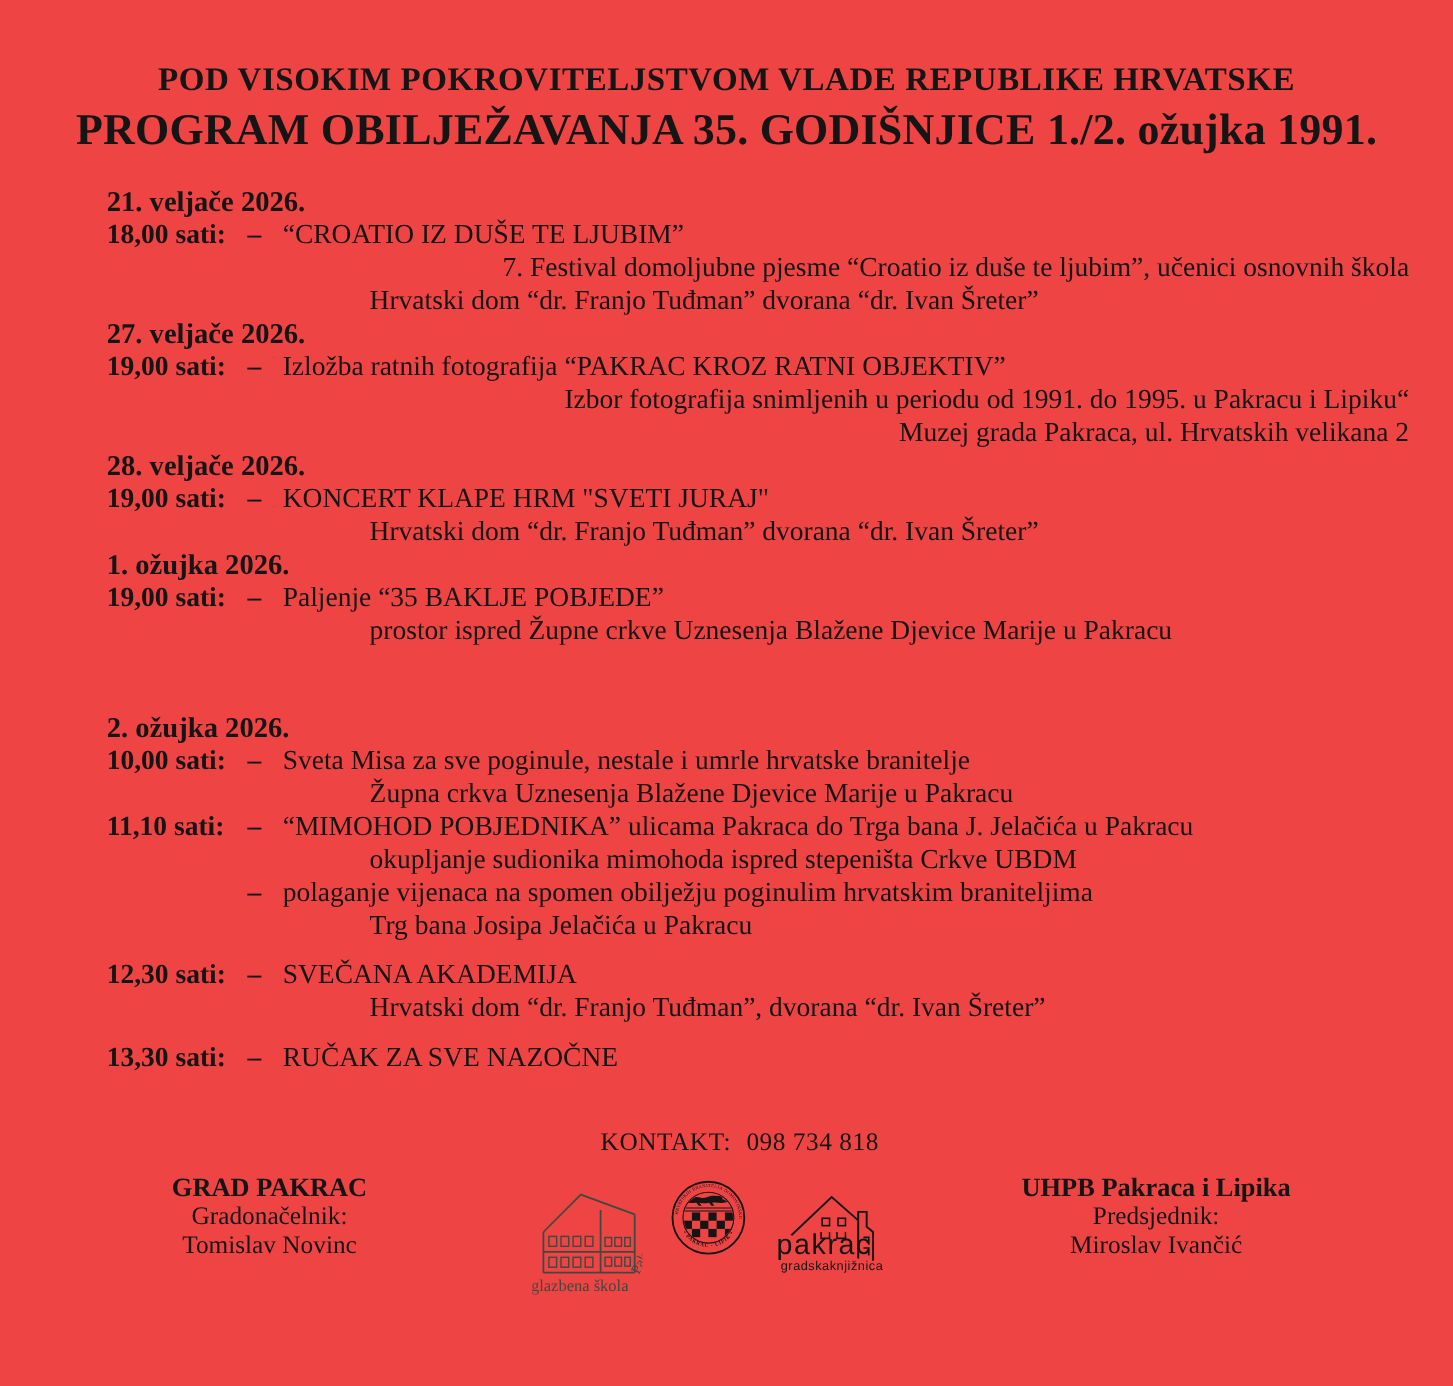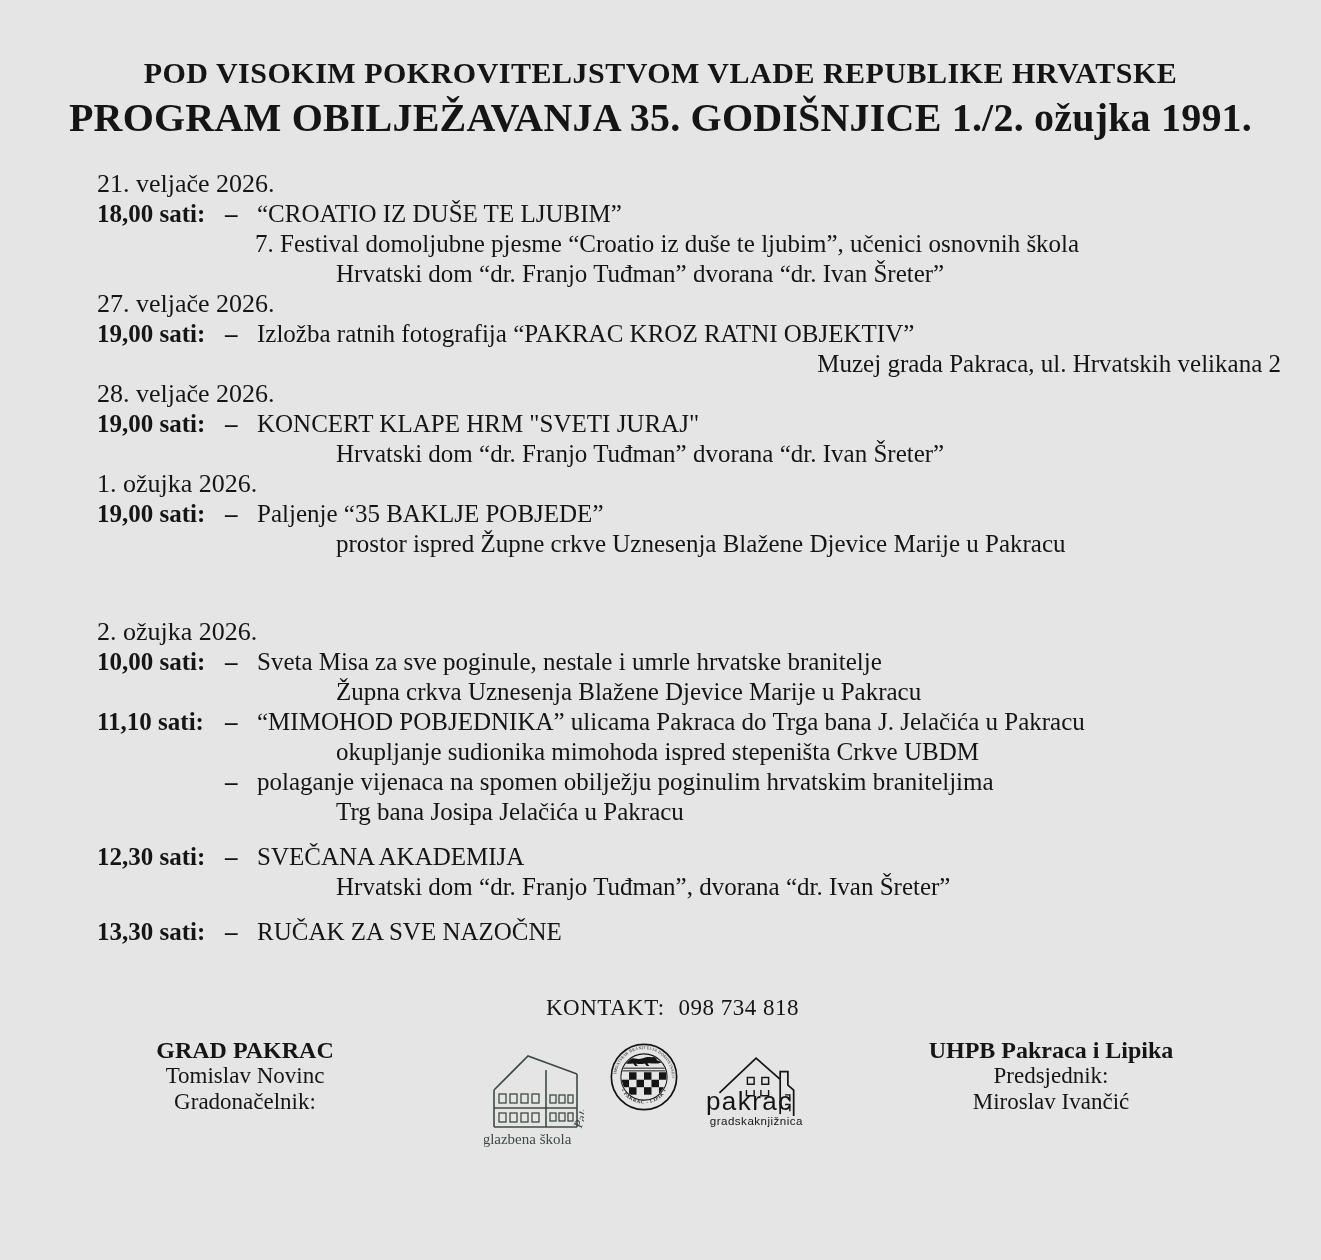--- a/index.html
+++ b/index.html
@@ -1,28 +1,28 @@
 <!DOCTYPE html>
 <html><head>
 <meta charset="utf-8">
 <style>
   html,body{margin:0;padding:0;background:#ffffff;}
   body{width:1321px;height:1260px;overflow:hidden;font-family:"Liberation Serif",serif;color:#151515;}
-  .page{position:relative;width:1321px;height:1260px;background:#e5e5e5;}
+  .page{position:relative;width:1321px;height:1260px;background:#ef4444;}
   .header{text-align:center;padding-top:56px;}
   .header-line1{font-size:30px;font-weight:bold;letter-spacing:.5px;}
   .header-line2{font-size:40px;font-weight:bold;margin-top:4px;letter-spacing:.2px;}
   .schedule{margin:28px 40px 0 97px;font-size:25px;line-height:30px;}
   .line{white-space:nowrap;}
-  .date{font-weight:normal;font-size:26px;}
+  .date{font-weight:bold;font-size:26px;}
   .event{display:flex;}
   .event .time{font-weight:bold;flex:0 0 128px;}
   .event .dash{flex:0 0 32px;font-weight:bold;}
   .event .title{font-weight:normal;}
-  .detail.i1{padding-left:158px;}
+  .detail.i1{padding-left:158px;text-align:right;}
   .detail.i2{padding-left:239px;}
   .detail.i3{padding-left:293px;text-align:right;}
   .kontakt{text-align:center;margin-top:48px;font-size:23px;letter-spacing:.5px;margin-left:24px;}
   .kontakt .phone{margin-left:14px;}
   .footer{display:flex;justify-content:space-between;align-items:flex-start;margin-top:16px;padding:0 120px 0 95px;}
   .sig{width:300px;text-align:center;font-size:23px;line-height:26px;}
   .sig .org{font-weight:bold;font-size:24px;}
   .logos{display:flex;align-items:flex-start;gap:26px;margin-top:6px;}
   .logo{flex:0 0 auto;}
   svg text{font-family:"Liberation Serif",serif;}
@@ -46,20 +46,21 @@
         <span class="title">“CROATIO IZ DUŠE TE LJUBIM”</span>
       </div>
       <div class="line detail i1">7. Festival domoljubne pjesme “Croatio iz duše te ljubim”, učenici osnovnih škola</div>
       <div class="line detail i2">Hrvatski dom “dr. Franjo Tuđman” dvorana “dr. Ivan Šreter”</div>
       <div class="line date">27. veljače 2026.</div>
       <div class="line event">
         <span class="time">19,00 sati:</span>
         <span class="dash">–</span>
         <span class="title">Izložba ratnih fotografija “PAKRAC KROZ RATNI OBJEKTIV”</span>
       </div>
+      <div class="line detail i1">Izbor fotografija snimljenih u periodu od 1991. do 1995. u Pakracu i Lipiku“</div>
       <div class="line detail i3">Muzej grada Pakraca, ul. Hrvatskih velikana 2</div>
       <div class="line date">28. veljače 2026.</div>
       <div class="line event">
         <span class="time">19,00 sati:</span>
         <span class="dash">–</span>
         <span class="title">KONCERT KLAPE HRM "SVETI JURAJ"</span>
       </div>
       <div class="line detail i2">Hrvatski dom “dr. Franjo Tuđman” dvorana “dr. Ivan Šreter”</div>
       <div class="line date">1. ožujka 2026.</div>
       <div class="line event">
@@ -101,22 +102,22 @@
     </div>
 
   <div class="kontakt">
     <span>KONTAKT:</span><span class="phone">098 734 818</span>
   </div>
 
   <div class="footer">
 
     <div class="sig">
       <div class="org">GRAD PAKRAC</div>
+      <div>Gradonačelnik:</div>
       <div>Tomislav Novinc</div>
-      <div>Gradonačelnik:</div>
     </div>
 
     <div class="logos">
 
       <svg class="logo" width="100" height="106" viewBox="0 0 100 106">
         <g fill="none" stroke="#3e4a41" stroke-width="1.6">
           <polyline points="10,47 44,13 93,31"></polyline>
           <line x1="10" y1="47" x2="10" y2="84"></line>
           <line x1="93" y1="31" x2="93" y2="84"></line>
           <line x1="10" y1="84" x2="93" y2="84"></line>

